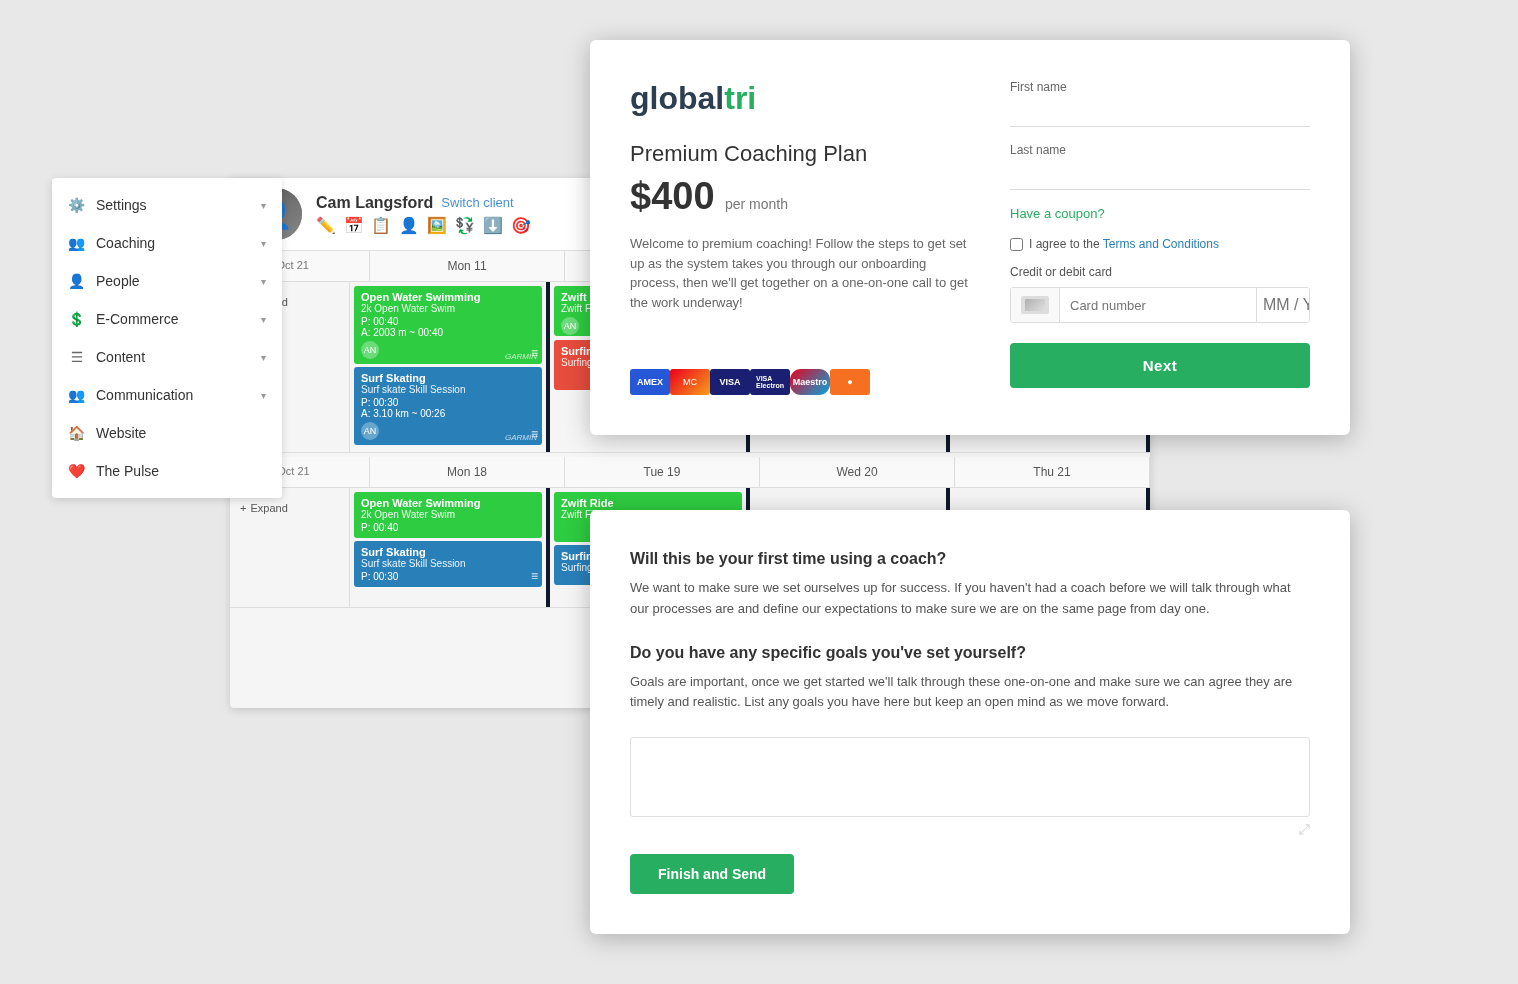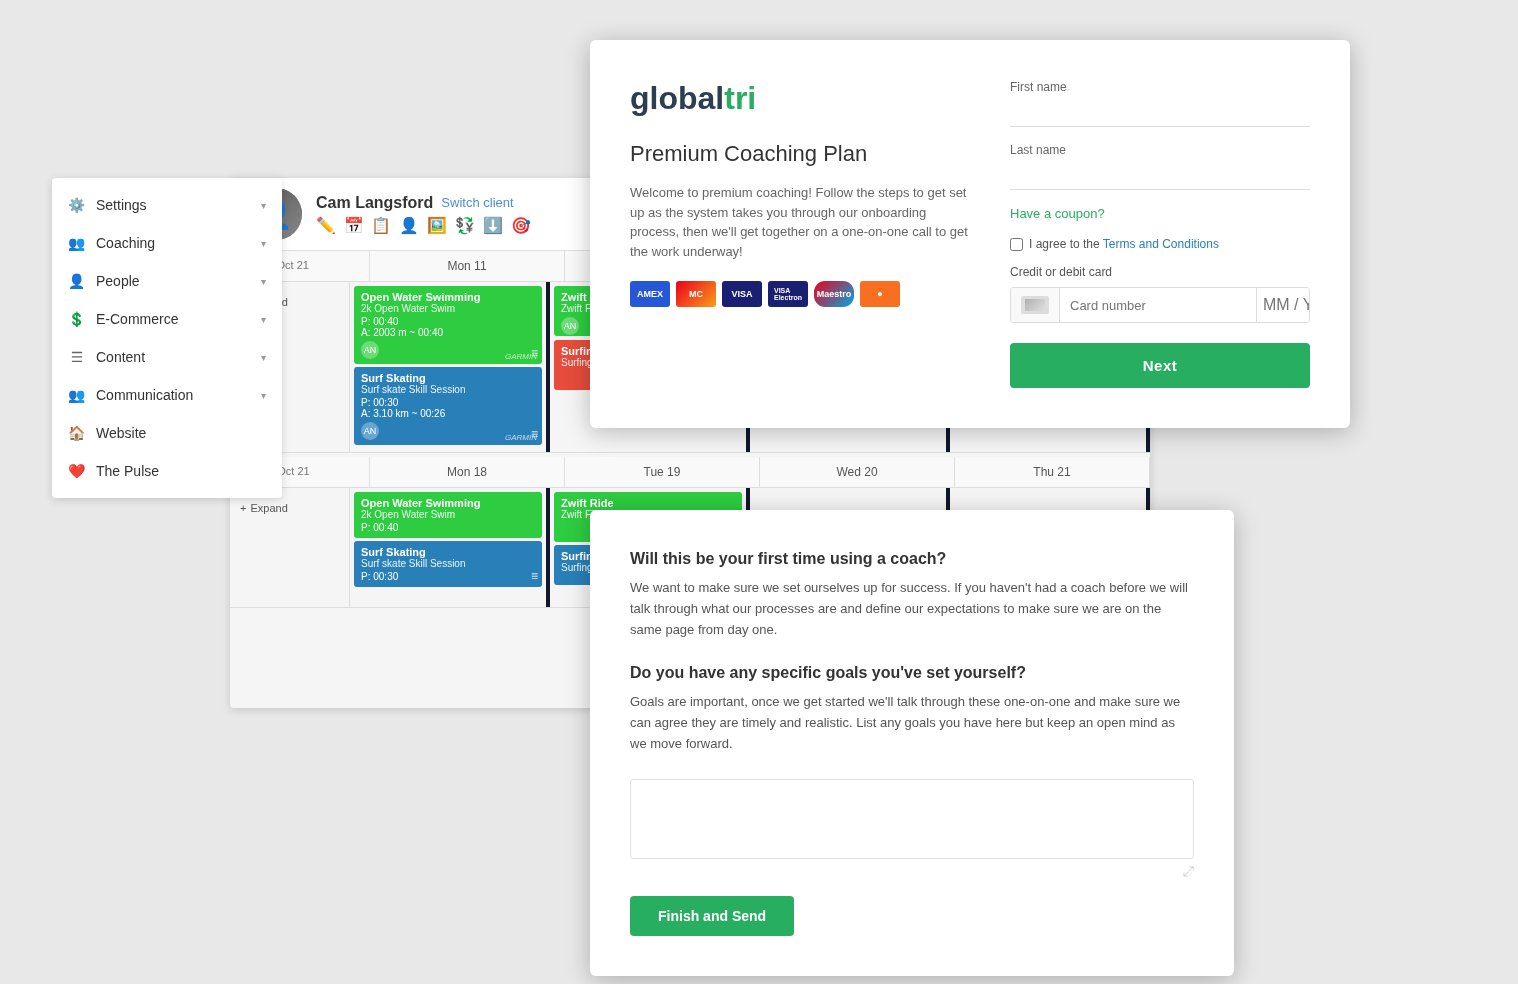--- a/index.html
+++ b/index.html
@@ -280,21 +280,20 @@
     }
     .plan-desc {
       font-size: 13px;
       color: #666;
       line-height: 1.5;
       margin-top: 16px;
       margin-bottom: 20px;
     }
     .payment-icons {
       display: flex;
-      gap: 6px;
       flex-wrap: wrap;
       align-items: flex-end;
     }
     .payment-icon {
       width: 40px;
       height: 26px;
       border-radius: 3px;
       display: flex;
       align-items: center;
       justify-content: center;
@@ -392,21 +391,21 @@
       border-radius: 4px;
       cursor: pointer;
       letter-spacing: 0.5px;
     }
 
     
     .modal-quest {
       position: absolute;
       left: 590px;
       top: 510px;
-      width: 644px;
+      width: 760px;
       background: #fff;
       border-radius: 6px;
       box-shadow: 0 4px 24px rgba(0,0,0,0.25);
       z-index: 10;
       padding: 40px;
     }
     .quest-q {
       font-size: 16px;
       font-weight: 600;
       color: #333;
@@ -649,24 +648,28 @@
 </div>
 
 <div class="modal-premium">
   <div class="modal-premium-body">
 
     <div class="modal-left">
       <div class="brand-logo">
         <span class="global">global</span><span class="tri" style="color:#27ae60;">tri</span>
       </div>
       <div class="plan-title">Premium Coaching Plan</div>
+      <div style="margin-bottom:8px;">
+        <span class="plan-price">$400</span>
+        <span class="plan-period">per month</span>
+      </div>
       <div class="plan-desc">Welcome to premium coaching! Follow the steps to get set up as the system takes you through our onboarding process, then we'll get together on a one-on-one call to get the work underway!</div>
       <div class="payment-icons">
         <div class="payment-icon pi-amex">AMEX</div>
-        <div class="payment-icon" style="background:linear-gradient(135deg,#eb001b,#f79e1b); color:#fff; font-size:9px; font-weight:700;">MC</div>
+        <div class="payment-icon" style="background:linear-gradient(135deg,#eb001b,#f79e1b); color:#fff; font-size:9px; font-weight:400;margin-top:37px;">MC</div>
         <div class="payment-icon pi-visa">VISA</div>
         <div class="payment-icon pi-visa-electron">VISA<br>Electron</div>
         <div class="payment-icon" style="background:linear-gradient(135deg,#eb001b,#00a8e0); color:#fff; font-size:9px;border-radius:11px;">Maestro</div>
         <div class="payment-icon" style="background:#f76f20; color:#fff; font-size:9px;">●</div>
       </div>
     </div>
 
     <div class="modal-right">
       <div class="form-field">
         <label class="form-label">First name</label>

